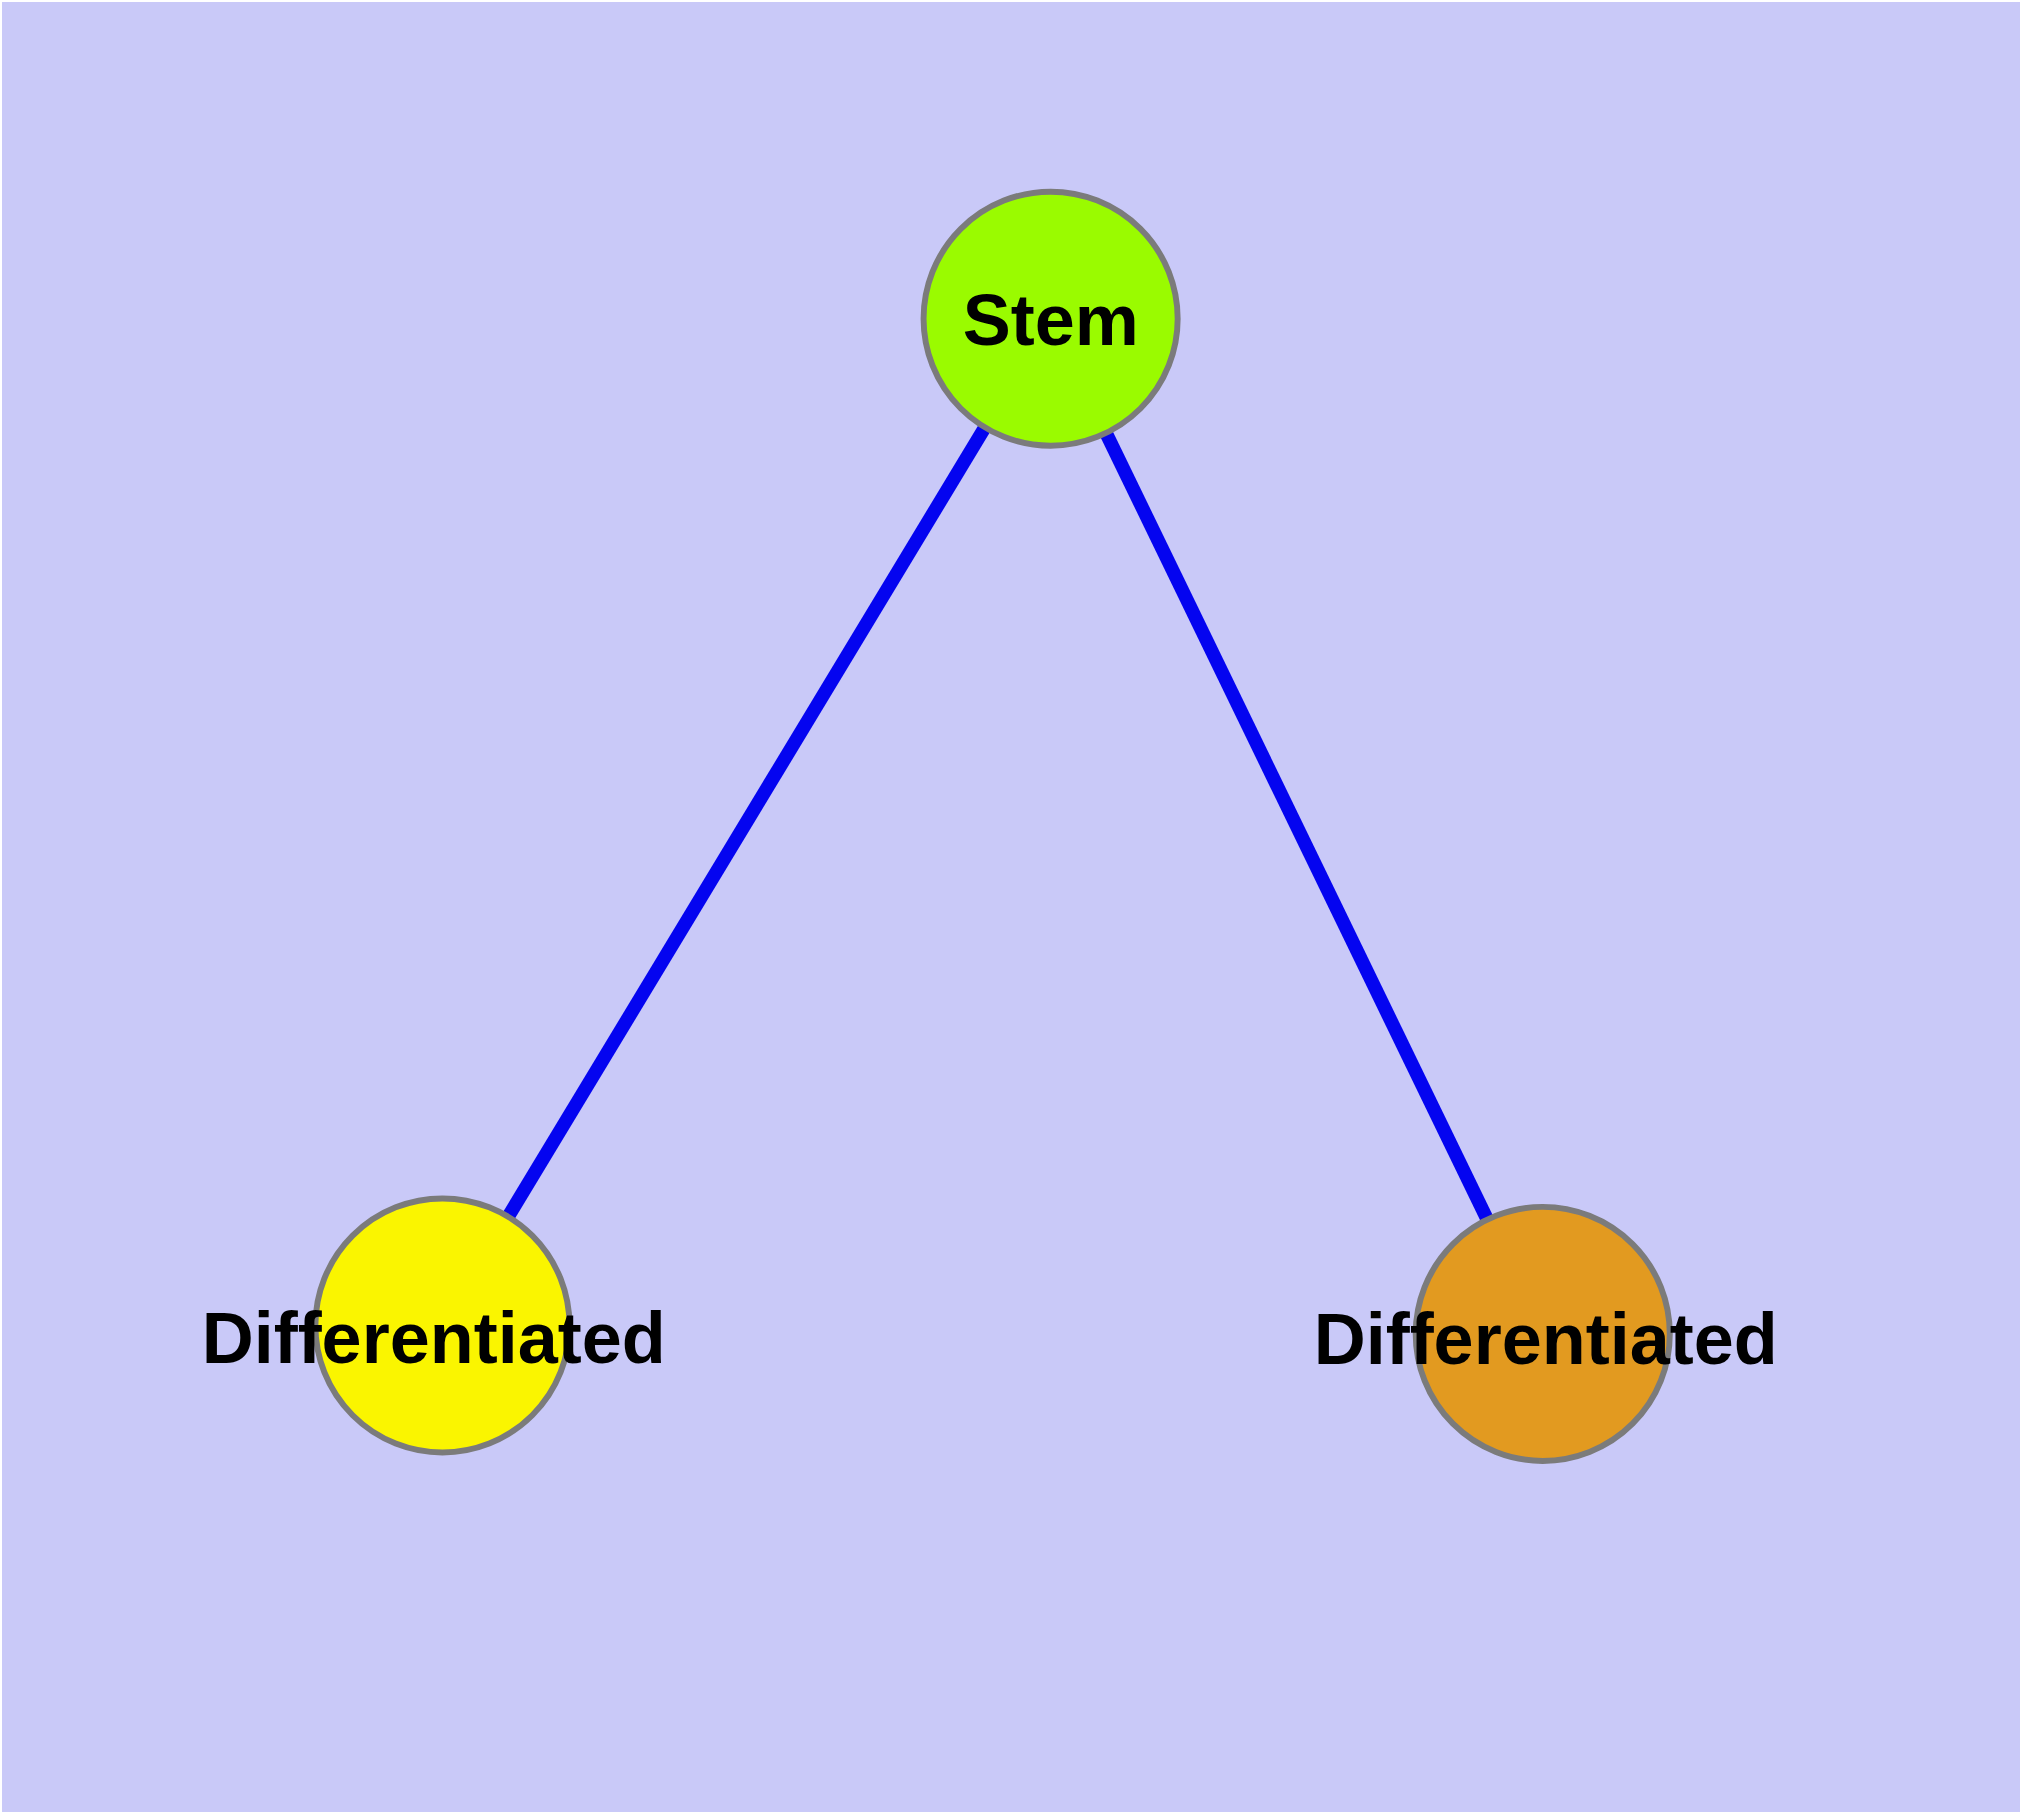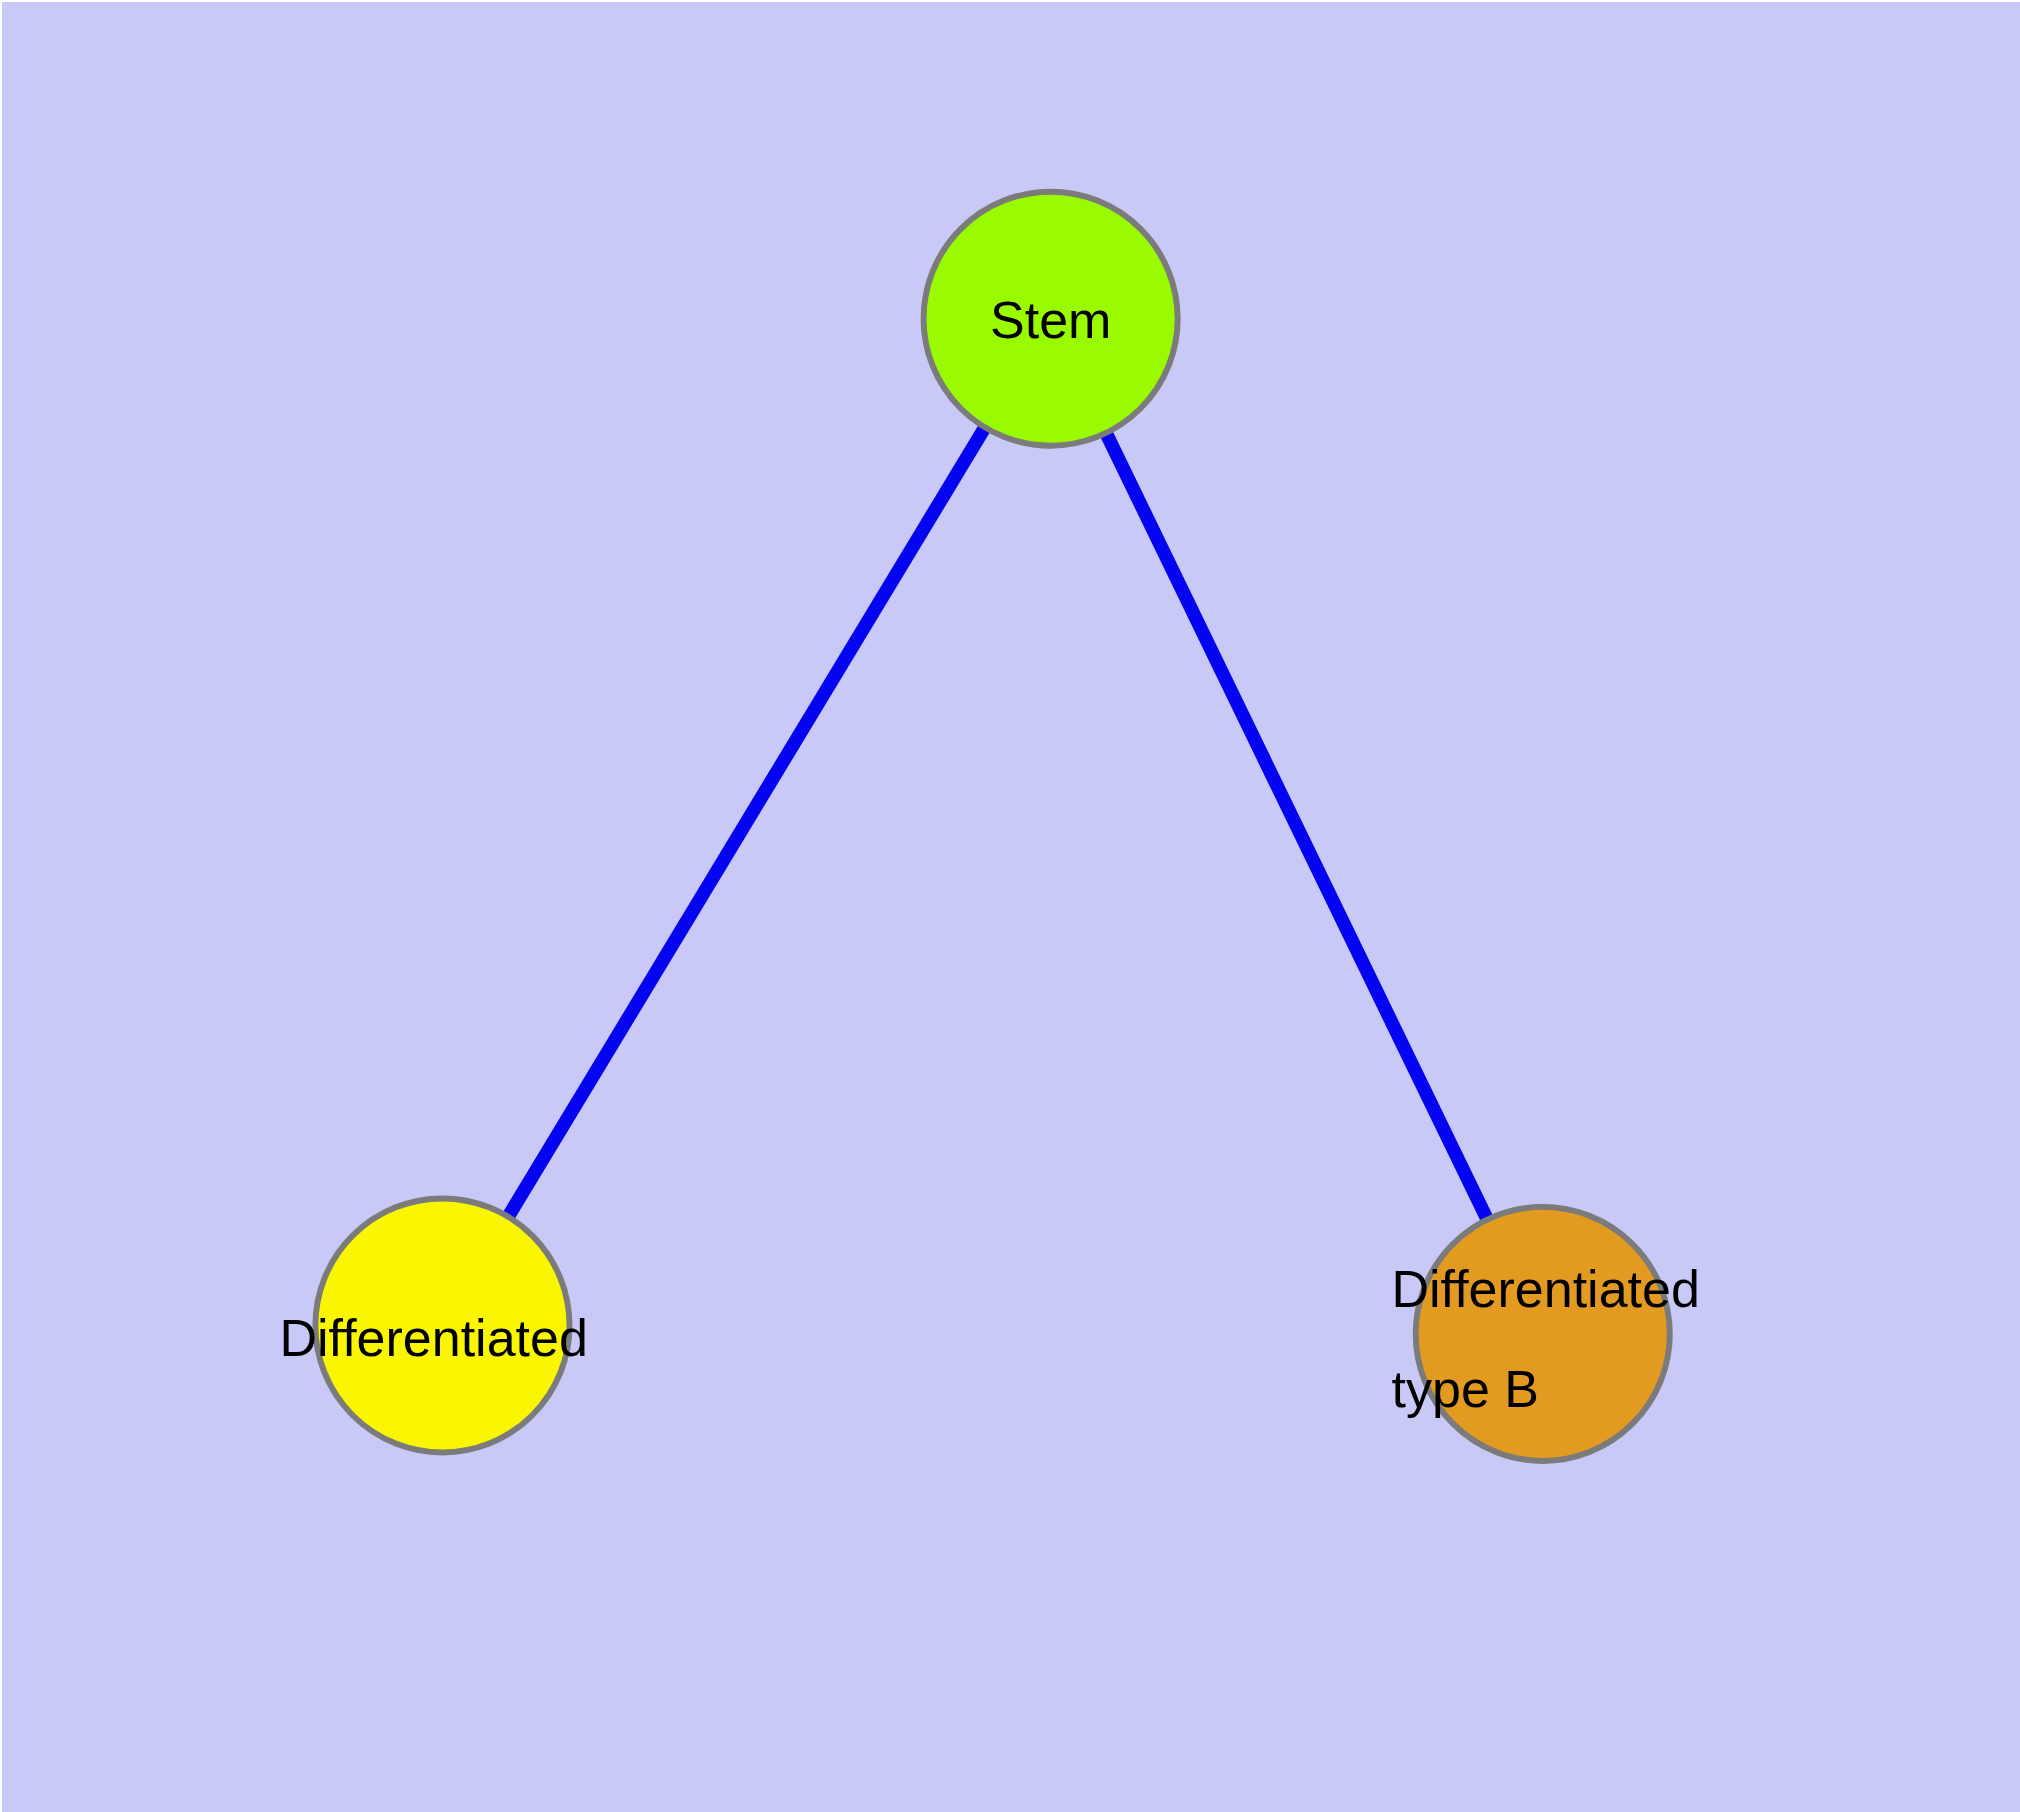--- a/index.html
+++ b/index.html
@@ -36,24 +36,24 @@
   .graph-svg line {
     stroke-width: 16px;
     stroke-linecap: butt;
   }
   .graph-svg circle {
     stroke-width: 7px;
   }
   .node-label {
     position: absolute;
     transform: translate(-50%, -50%);
-    font-size: 52px;
+    font-size: 72px;
     line-height: 100px;
-    font-weight: normal;
-    text-align: left;
+    font-weight: bold;
+    text-align: center;
     white-space: nowrap;
     letter-spacing: 0;
   }
   .node-label .line {
     display: block;
   }
 </style>
 </head>
 <body>
 
@@ -72,18 +72,17 @@
     </svg>
 
     <div class="node-label" style="left: 1049px; top: 318px; color: rgb(0, 0, 0);">Stem</div>
 
     <div class="node-label" style="left: 432px; top: 1336px; color: rgb(0, 0, 0);">
       <span class="line">Differentiated</span>
     </div>
 
     <div class="node-label" style="left: 1544px; top: 1337px; color: rgb(0, 0, 0);">
       <span class="line">Differentiated</span>
-      <span class="line">type B</span>
     </div>
 
   </div>
 </div>
 
 
 </body></html>

